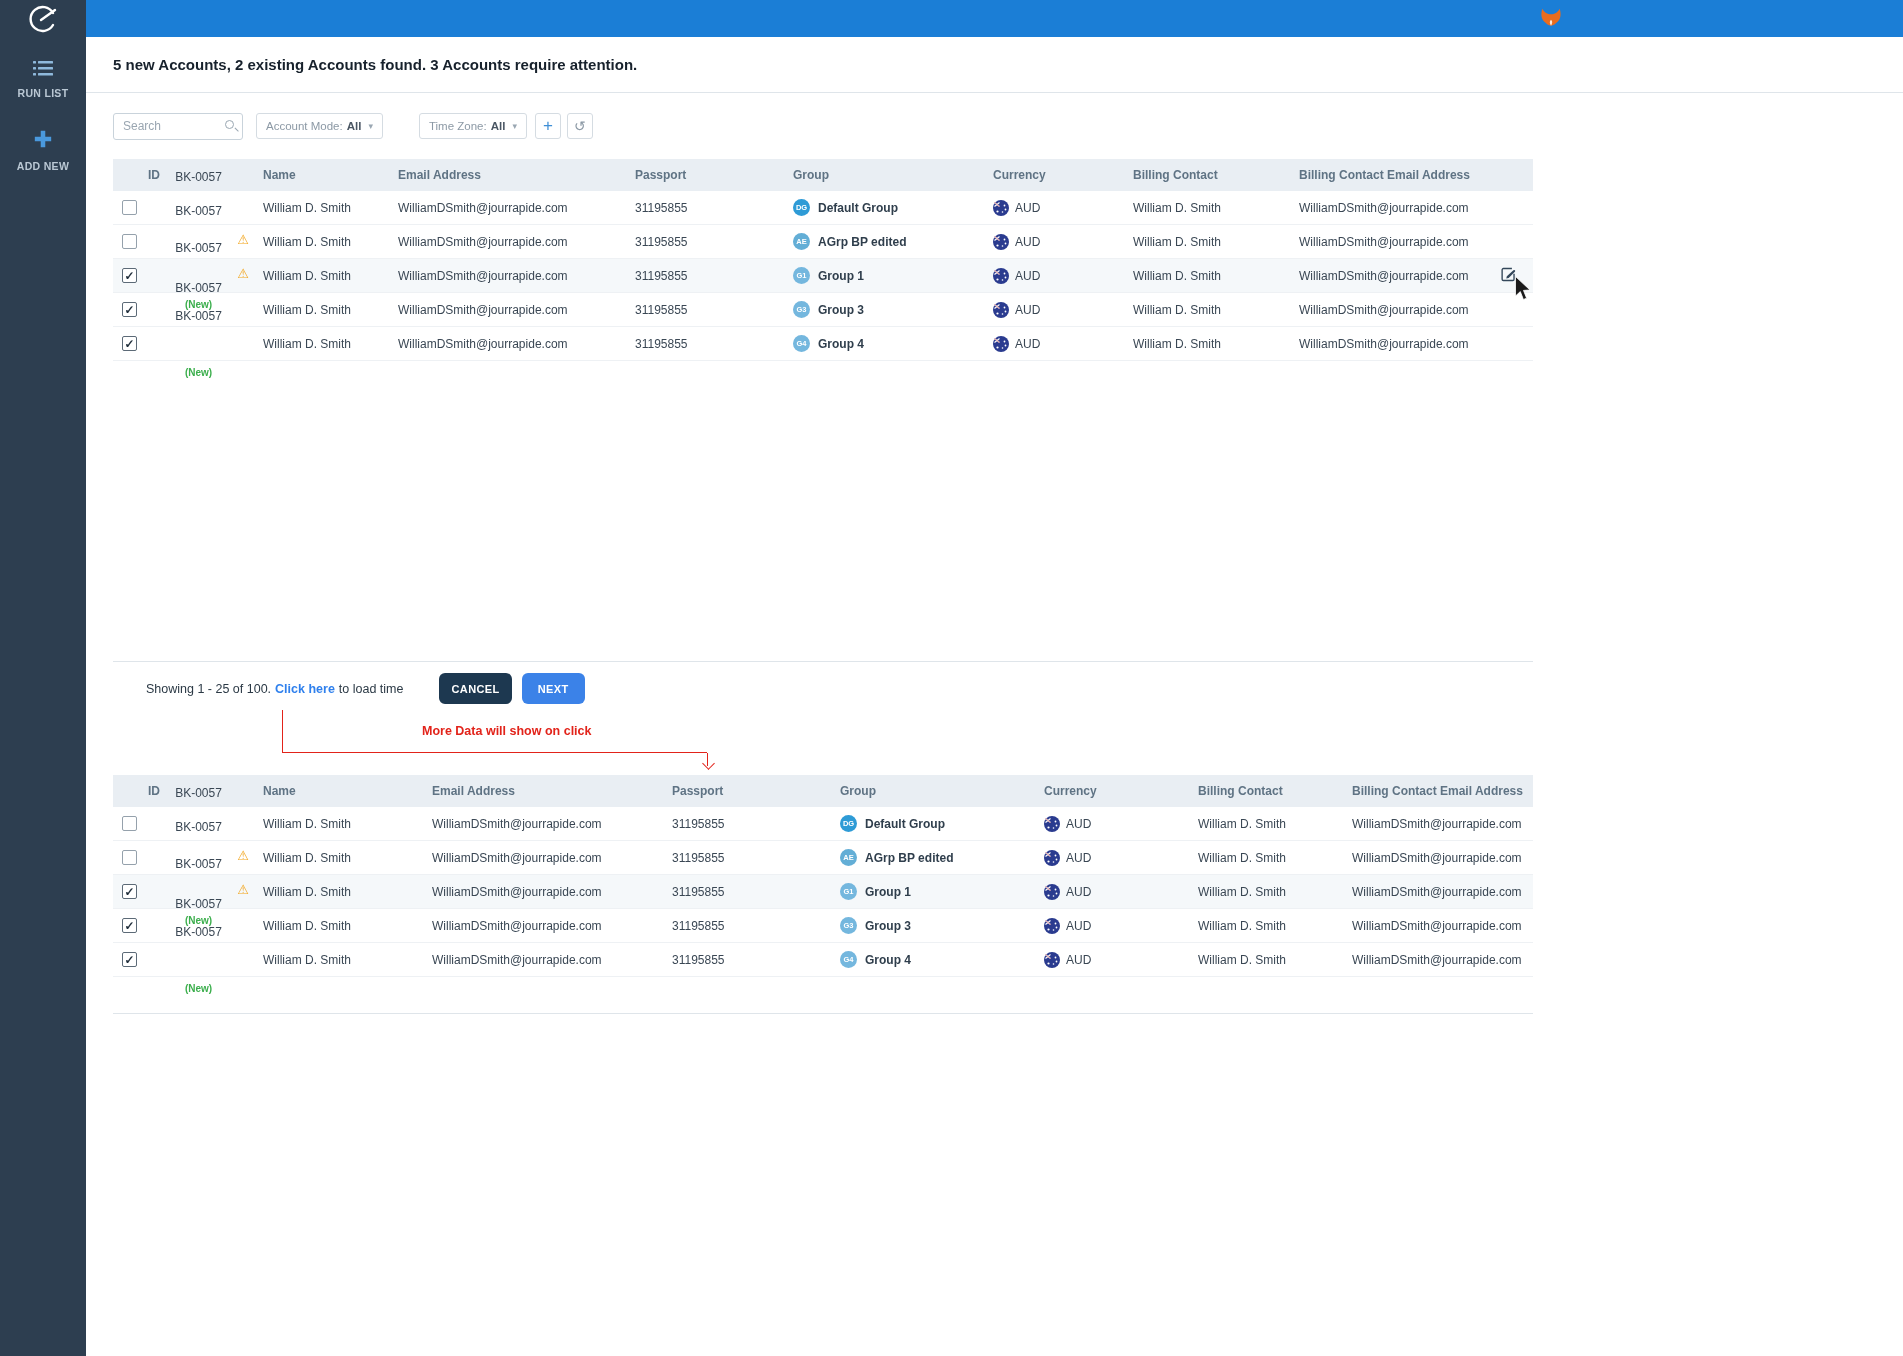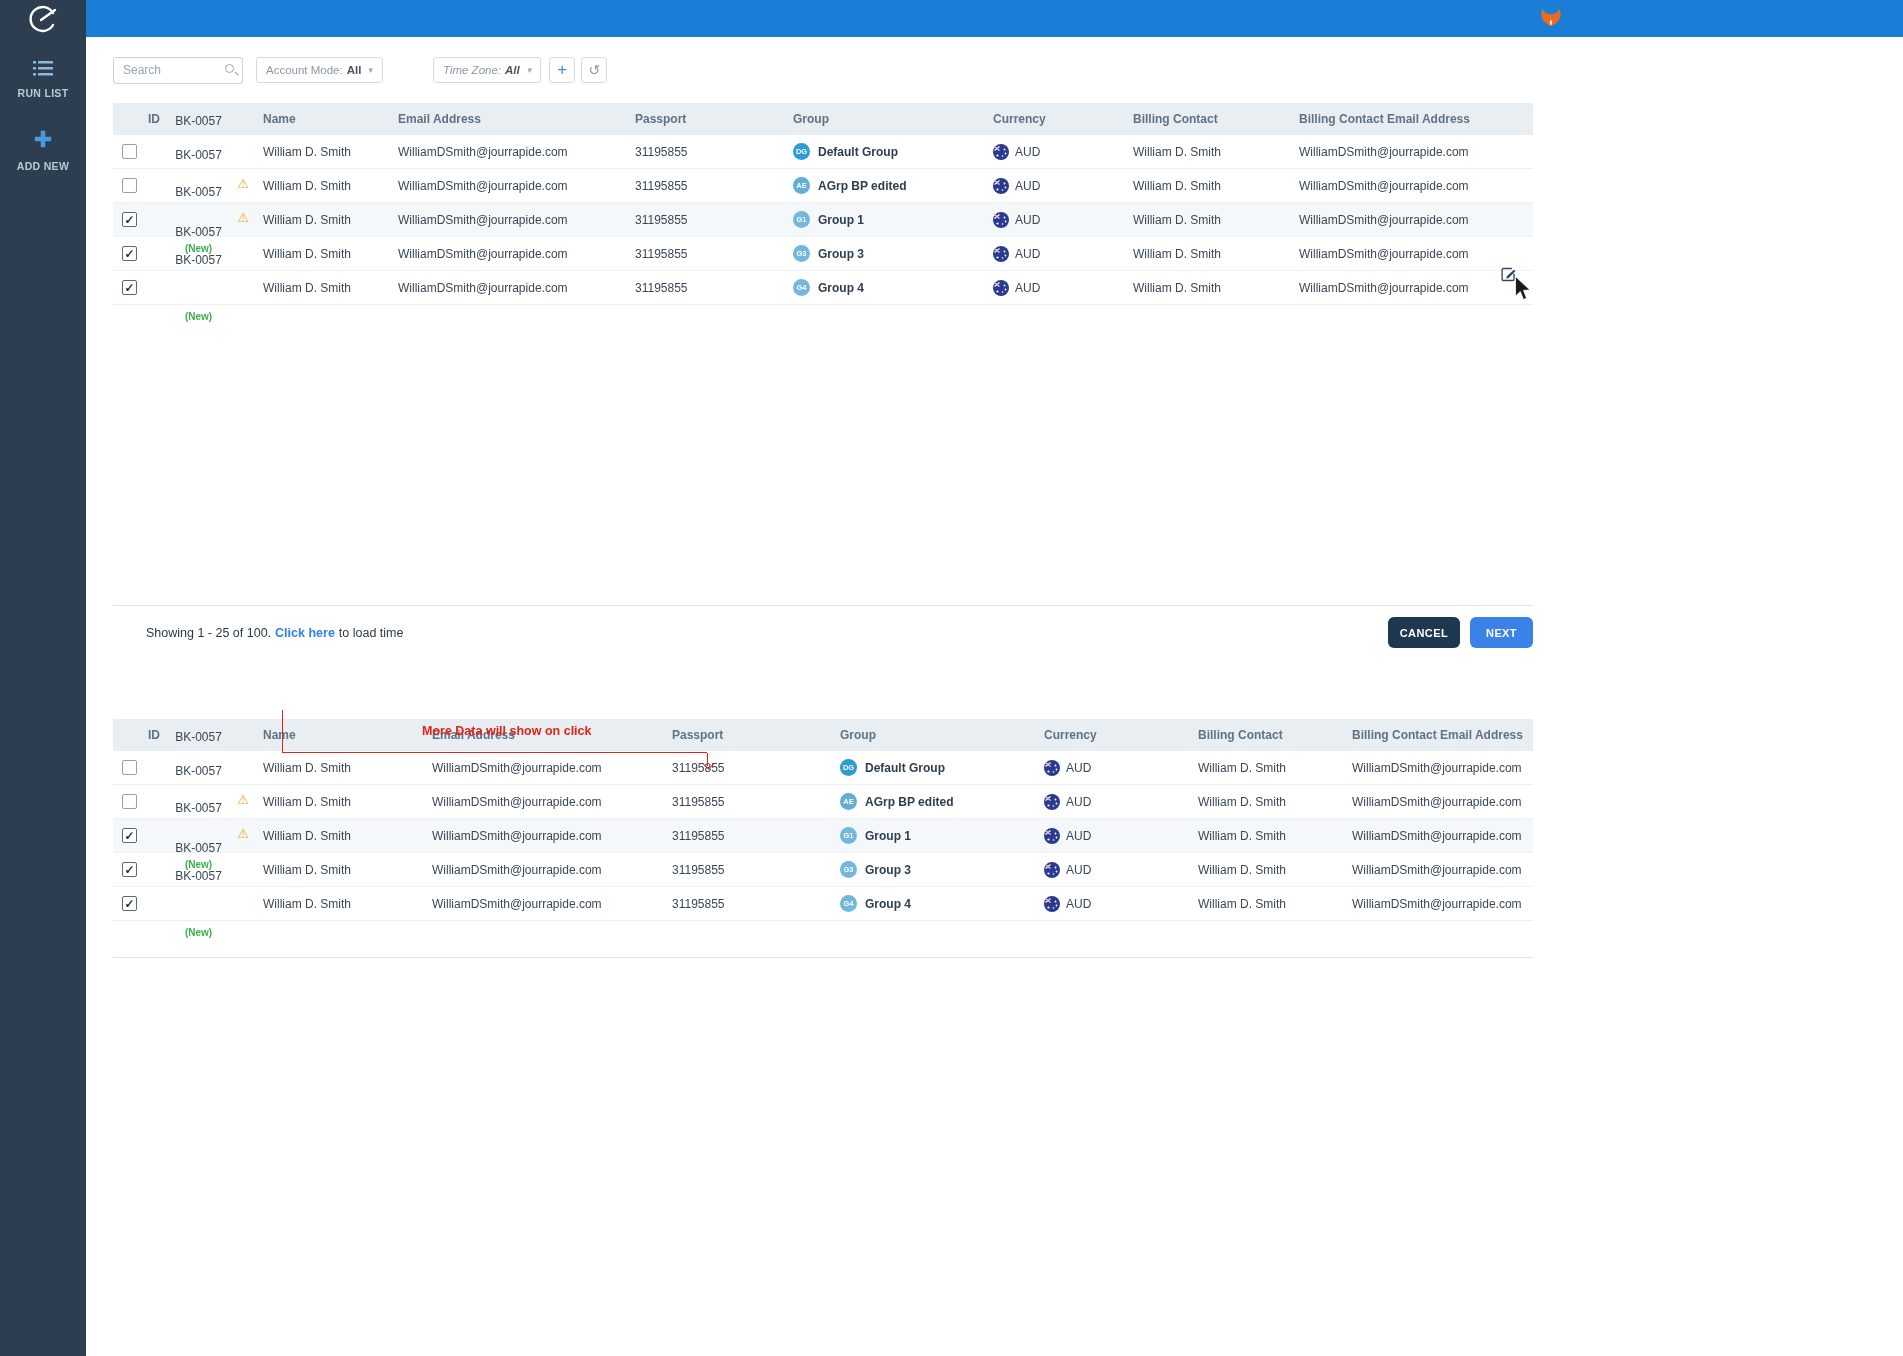--- a/index.html
+++ b/index.html
@@ -34,21 +34,21 @@
   .search input{width:100%;height:100%;border:1px solid #c9d3db;border-radius:3px;padding:0 24px 0 9px;
                 font-size:12px;color:#333;font-family:inherit;outline:none;}
   .search input::placeholder{color:#9aa6b1;}
   .mag{position:absolute;right:9px;top:7px;width:9px;height:9px;border:1.4px solid #9aa7b2;border-radius:50%;}
   .mag::after{content:'';position:absolute;left:7.5px;top:8px;width:5px;height:1.4px;background:#9aa7b2;transform:rotate(45deg);}
   .dd{height:26px;border:1px solid #d5dce2;border-radius:3px;background:#fff;display:flex;align-items:center;
       padding:0 9px;font-size:11.5px;color:#8c99a5;gap:4px;cursor:pointer;font-family:inherit;}
   .dd .val{color:#4a5663;font-weight:700;}
   .dd .chev{color:#9aa7b2;font-size:9px;margin-left:3px;}
   .dd.mode{margin-left:13px;}
-  .dd.tz{margin-left:50px;font-style:italic;}
+  .dd.tz{margin-left:36px;}
   .icon-btn{width:26px;height:26px;border:1px solid #d5dce2;border-radius:3px;background:#fff;
             display:flex;align-items:center;justify-content:center;cursor:pointer;font-family:inherit;padding:0;}
   .icon-btn.add{margin-left:8px;color:#3f8fd6;font-size:17px;}
   .icon-btn.refresh{margin-left:6px;color:#8c99a5;font-size:14px;}
 
   
   .table{margin-top:19px;width:1420px;border-bottom:1px solid #dfe5ea;}
   .t-head,.t-row{display:grid;grid-template-columns:var(--cols);align-items:center;}
   .table2 .t-head,.table2 .t-row{grid-template-columns:35px 115px 169px 240px 168px 204px 154px 154px auto;}
   .t-head{background:#e9eef3;height:32px;font-size:12px;font-weight:700;color:#5f7384;}
@@ -68,21 +68,21 @@
   .newlbl{color:var(--new-green);font-size:10px;font-weight:700;margin-top:39px;}
   .warn{margin-left:auto;color:var(--warning-orange);font-size:13px;line-height:1;}
   .group-cell{display:flex;align-items:center;gap:8px;}
   .badge{width:17px;height:17px;border-radius:50%;background:#74b7de;color:#fff;font-size:7.5px;font-weight:700;
          display:flex;align-items:center;justify-content:center;flex:0 0 17px;}
   .gname{font-weight:600;color:#2f3e4c;}
   .cur-cell{display:flex;align-items:center;gap:6px;}
   .flag{width:16px;height:16px;display:inline-flex;}
 
   
-  .footer-row{margin-top:11px;width:1420px;display:flex;align-items:center;justify-content:space-between;height:31px;}
+  .footer-row{margin-top:11px;width:1420px;display:flex;align-items:center;height:31px;gap:36px;}
   .showing{margin-left:33px;font-size:12.5px;color:#2b3945;display:flex;gap:4px;align-items:center;}
   .showing .link{color:var(--link-blue);font-weight:700;cursor:pointer;text-decoration:none;}
   .btns{display:flex;gap:10px;}
   .btn{height:31px;min-width:63px;border:none;border-radius:6px;color:#fff;font-size:11px;font-weight:700;
        letter-spacing:.4px;padding:0 12px;cursor:pointer;font-family:inherit;}
   .btn.cancel{background:var(--dark-navy);}
   .btn.next{background:var(--accent-blue);}
 
   
   .table2{margin-top:71px;}
@@ -139,20 +139,23 @@
 
     <div class="topbar">
       <span>
         <svg width="22" height="22" viewBox="0 0 24 24">
             <path d="M2.5 3 C5 7.5 8 9 12 9 C16 9 19 7.5 21.5 3 C23 8 23 13.5 19.5 17 C17 19.5 14.5 21.5 12 21.5 C9.5 21.5 7 19.5 4.5 17 C1 13.5 1 8 2.5 3 Z" fill="#e96c1e"></path>
             <path d="M12 21.5 C10.5 19 10 16.5 12 15 C14 16.5 13.5 19 12 21.5 Z" fill="#fde9d9"></path>
           </svg>
       </span>
     </div>
 
+    <div class="summary-bar">
+      <span>5 new Accounts, 2 existing Accounts found. 3 Accounts require attention.</span>
+    </div>
 
     <div class="content">
 
       <div class="toolbar">
         <div class="search">
           <input placeholder="Search" style="">
           <span class="mag"></span>
         </div>
         <button class="dd mode">
           <span>Account Mode:</span>

